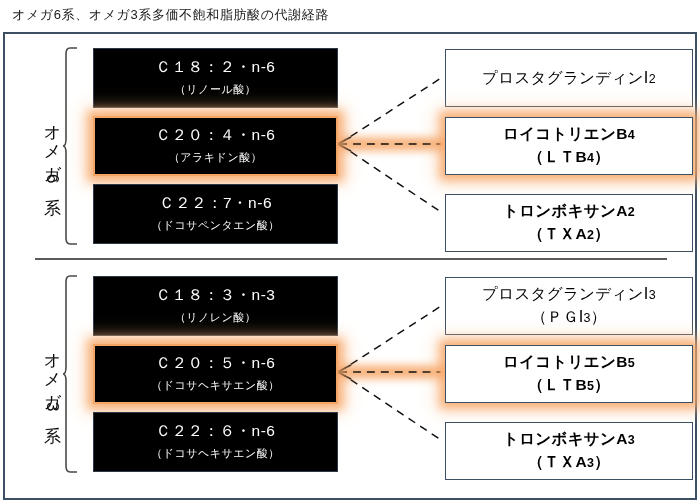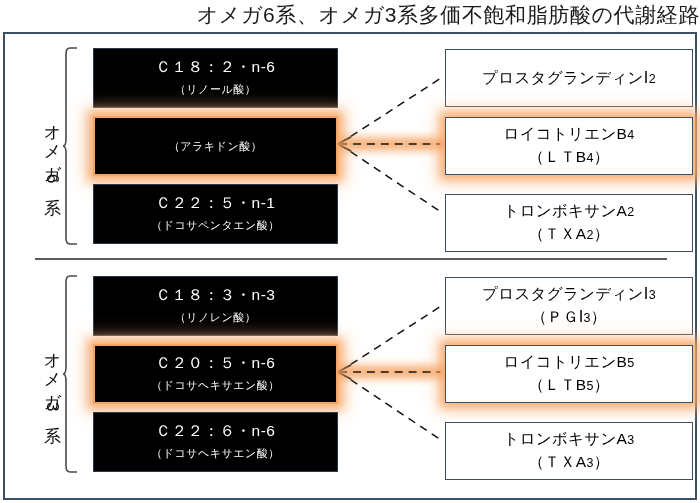--- a/index.html
+++ b/index.html
@@ -7,22 +7,22 @@
   body {
     width: 700px;
     height: 503px;
     background: #ffffff;
     font-family: "Liberation Sans", "DejaVu Sans", sans-serif;
     overflow: hidden;
     position: relative;
   }
 
   .page-title {
-    text-align: right;
-    font-size: 21px;
+    text-align: left;
+    font-size: 13px;
     color: #1a1a1a;
     letter-spacing: 0.6px;
     line-height: 30px;
     height: 30px;
     white-space: nowrap;
     margin-left: 12px;
   }
 
   .frame {
     position: absolute;
@@ -118,21 +118,21 @@
     display: flex;
     flex-direction: column;
     align-items: center;
     justify-content: center;
     font-size: 15.5px;
     line-height: 22px;
     letter-spacing: 0.3px;
     white-space: nowrap;
     z-index: 3;
   }
-  .eicosanoid-box.bold { font-weight: normal; }
+  .eicosanoid-box.bold { font-weight: bold; }
   .eicosanoid-box .sub { font-size: 12.5px; vertical-align: baseline; }
 
   .eicosanoid-box.highlight {
     border: 1.5px solid #3d4f62;
     box-shadow: 0 0 9px 5px rgba(247,164,99,0.80),
                 0 0 16px 9px rgba(250,190,140,0.45);
   }
 
   .e-row-a { top: 15px; }
   .e-row-b { top: 83px; }
@@ -188,25 +188,26 @@
 
       <line x1="336" y1="110" x2="438" y2="178" stroke="#111" stroke-width="1.5" stroke-dasharray="8,6"></line>
     </svg>
 
     <div class="lipid-box row-a">
       <span class="ln1">Ｃ１８：２・n-6</span>
       <span class="ln2">（リノール酸）</span>
     </div>
 
     <div class="lipid-box row-b highlight">
+      <span class="ln1">Ｃ２０：４・n-6</span>
       <span class="ln2">（アラキドン酸）</span>
     </div>
 
     <div class="lipid-box row-c">
-      <span class="ln1">Ｃ２２：５・n-1</span>
+      <span class="ln1">Ｃ２２：7・n-6</span>
       <span class="ln2">（ドコサペンタエン酸）</span>
     </div>
 
     <div class="eicosanoid-box e-row-a">
       <span><span>プロスタグランディンⅠ</span><span class="sub">2</span></span>
     </div>
 
     <div class="eicosanoid-box e-row-b bold highlight">
       <span><span>ロイコトリエンB</span><span class="sub">4</span></span>
       <span><span>（ＬＴB</span><span class="sub">4</span><span>）</span></span>

